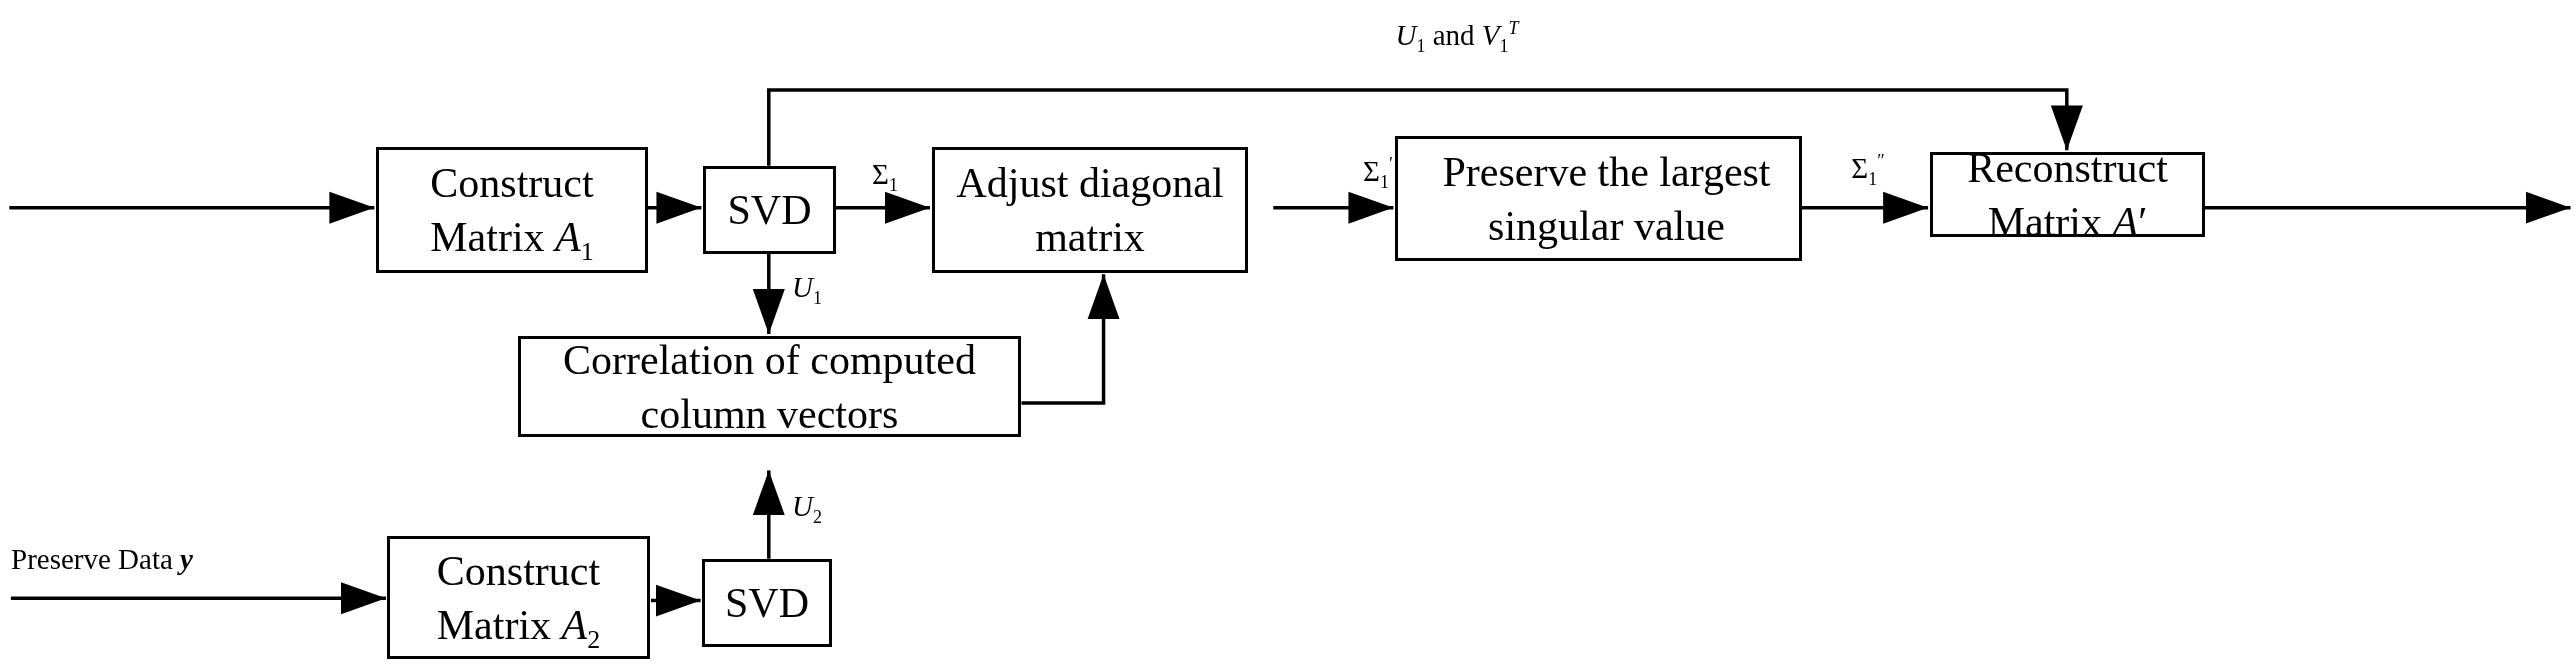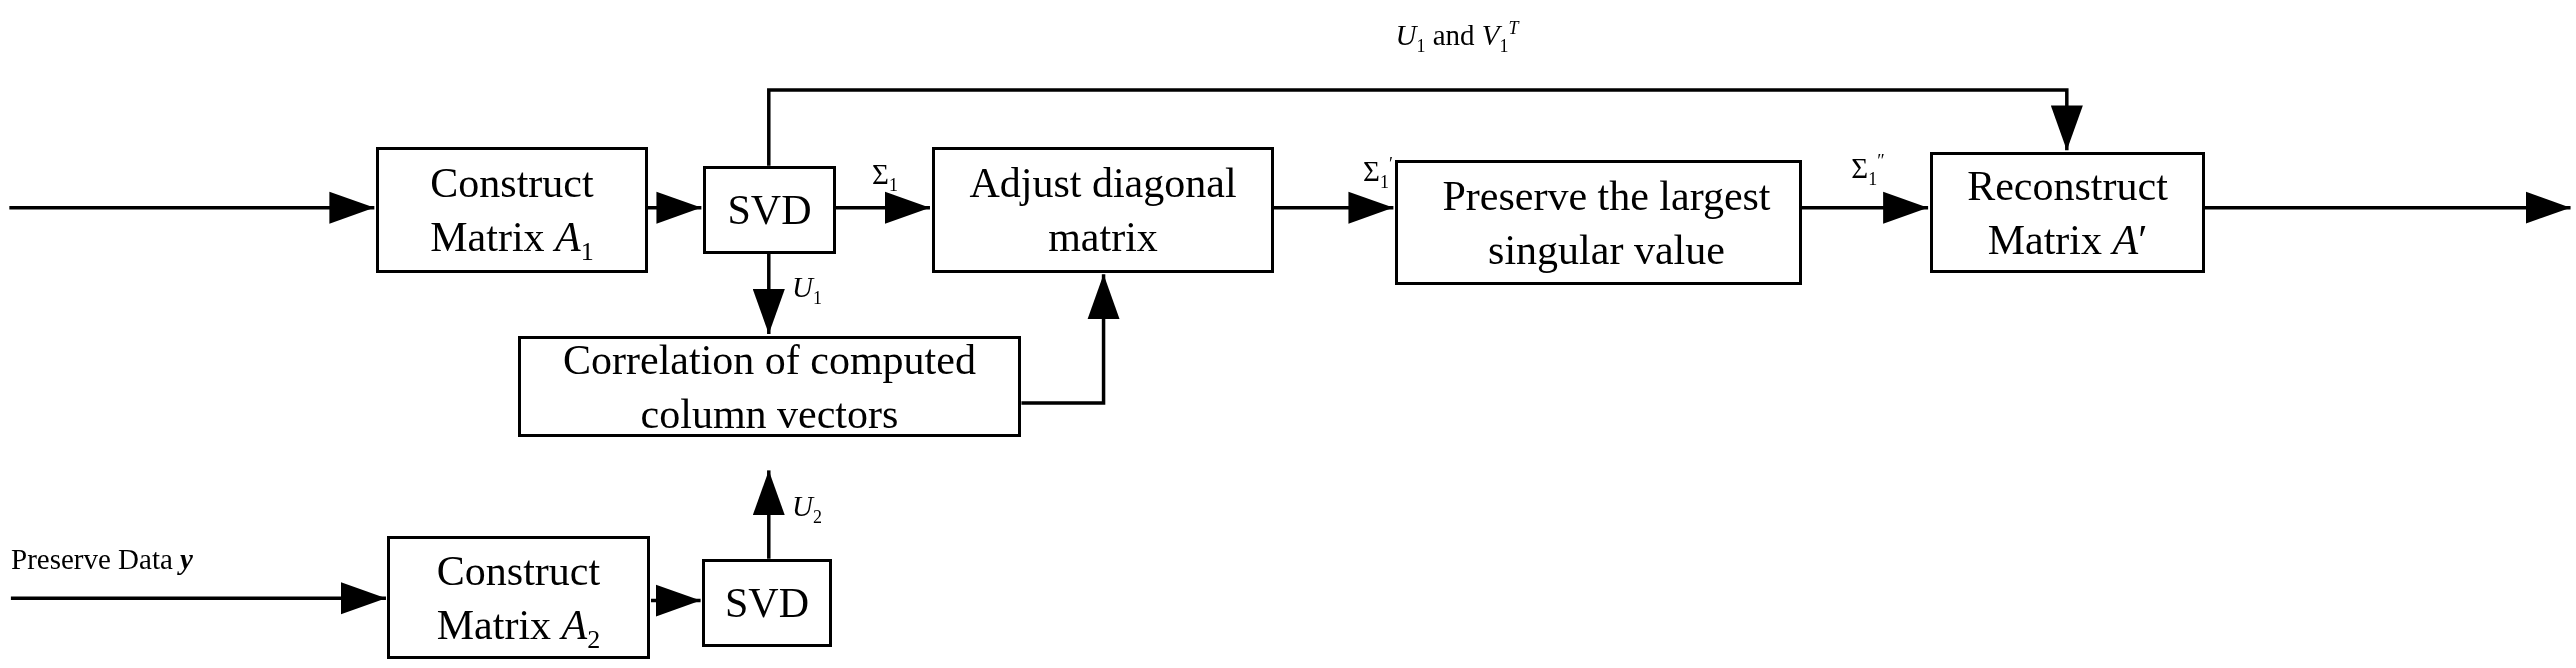--- a/index.html
+++ b/index.html
@@ -82,31 +82,31 @@
 
   <div class="box" style="left:376px; top:147px; width:272px; height:126px;">
     <span>Construct</span>
     <span><span>Matrix </span><span class="var">A</span><sub>1</sub></span>
   </div>
 
   <div class="box" style="left:703px; top:166px; width:133px; height:88px;">
     <span>SVD</span>
   </div>
 
-  <div class="box" style="left:932px; top:147px; width:342px; height:126px;">
+  <div class="box" style="left:932px; top:147px; width:316px; height:126px;">
     <span>Adjust diagonal</span>
     <span>matrix</span>
   </div>
 
-  <div class="box" style="left:1395px; top:160px; width:407px; height:125px;padding-left:16px;">
+  <div class="box" style="left:1395px; top:136px; width:407px; height:125px;padding-left:16px;">
     <span>Preserve the largest</span>
     <span>singular value</span>
   </div>
 
-  <div class="box" style="left:1930px; top:152px; width:275px; height:121px;">
+  <div class="box" style="left:1930px; top:152px; width:275px; height:85px;">
     <span>Reconstruct</span>
     <span><span>Matrix </span><span class="var">A</span><span>′</span></span>
   </div>
 
   <div class="box" style="left:518px; top:336px; width:503px; height:101px;">
     <span>Correlation of computed</span>
     <span>column vectors</span>
   </div>
 
   <div class="box" style="left:387px; top:536px; width:263px; height:123px;">

